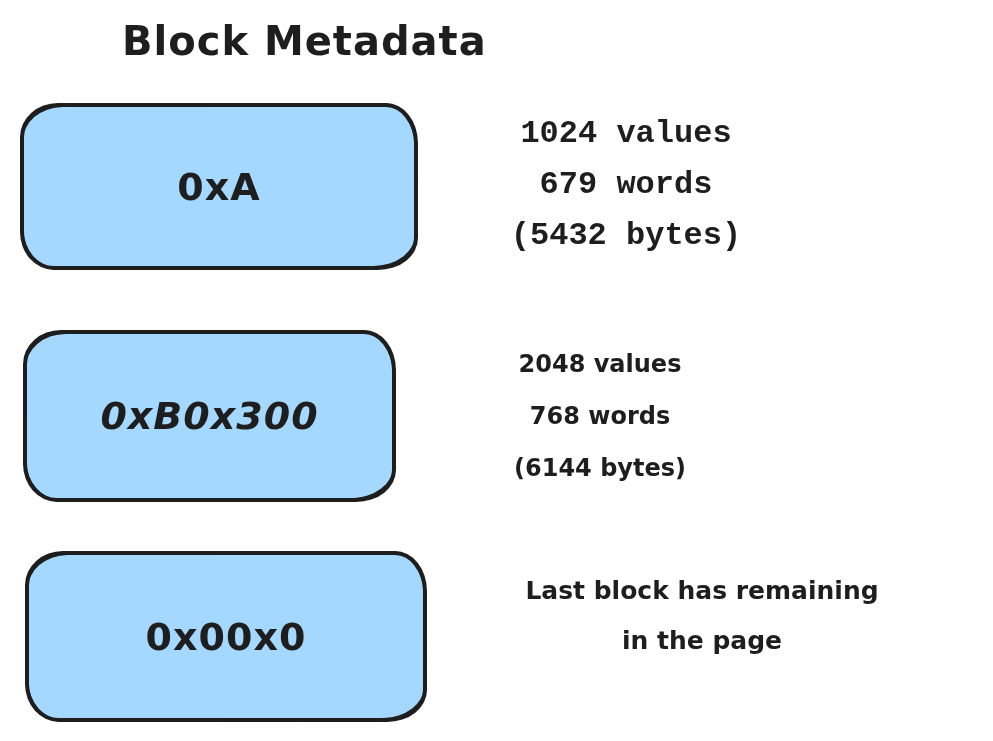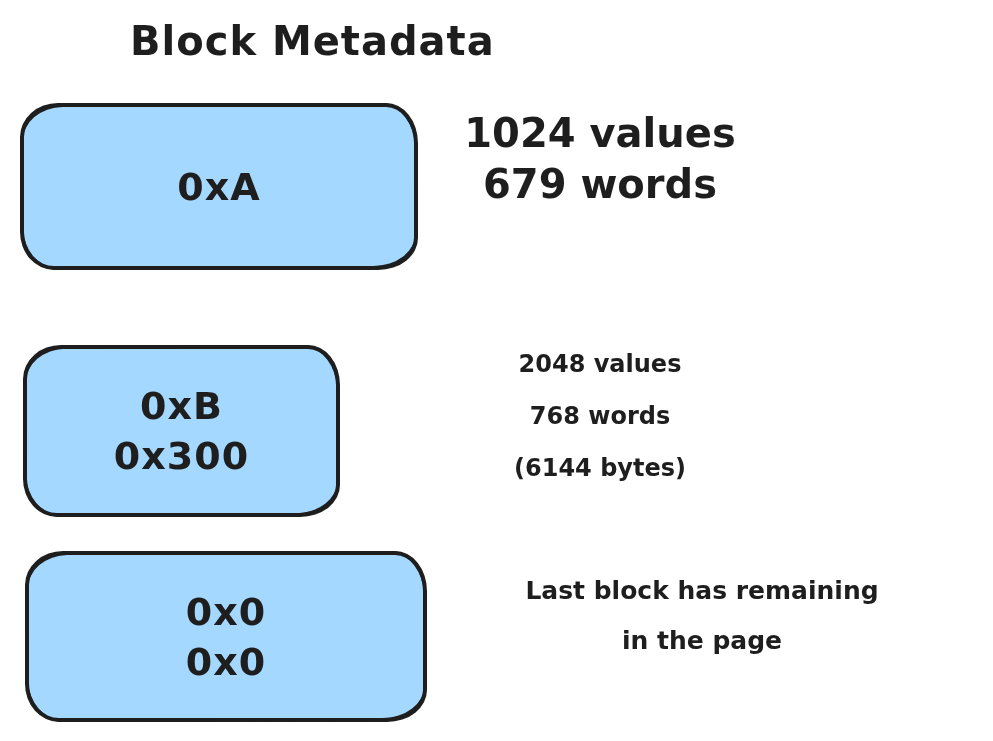--- a/index.html
+++ b/index.html
@@ -14,82 +14,82 @@
     position: relative;
     width: 993px;
     height: 741px;
     background: var(--bg);
     overflow: hidden;
     font-family: "DejaVu Sans", sans-serif;
     color: var(--text);
   }
   .title {
     position: absolute;
-    left: 130px;
+    left: 122px;
     top: 18px;
     font-size: 40px;
     font-weight: bold;
     letter-spacing: 1px;
     white-space: nowrap;
     text-align: center;
   }
   
   .box {
     position: absolute;
     background: var(--box-fill);
     border: 4px solid var(--stroke);
     border-radius: 38px 32px 40px 34px / 34px 40px 32px 38px;
     display: flex;
-    flex-direction: column;
     align-items: center;
     justify-content: center;
     text-align: center;
   }
   .box::before {
     content: "";
     position: absolute;
     inset: -3px;
     border: 2.5px solid var(--stroke);
     border-radius: 42px 34px 44px 36px / 36px 44px 34px 42px;
     transform: rotate(-0.35deg);
     pointer-events: none;
   }
   .box-line {
     font-size: 38px;
     font-weight: bold;
     line-height: 50px;
     letter-spacing: 1px;
   }
   .box1 { left: 20px;  top: 103px; width: 398px; height: 167px; }
-  .box2 { left: 23px;  top: 345px; width: 317px; height: 172px; }
+  .box2 { left: 23px;  top: 330px; width: 373px; height: 172px; font-style: italic; }
   .box3 { left: 25px;  top: 551px; width: 402px; height: 171px; }
 
   .ann {
     position: absolute;
     text-align: center;
     font-weight: bold;
   }
   .ann .ann-line { display: block; }
-  .ann1 { left: 455px; top: 108px; width: 290px; font-size: 40px; line-height: 51px; }
+  .ann1 { left: 481px; top: 108px; width: 290px; font-size: 32px; line-height: 51px; font-family: Liberation Mono, monospace; }
   .ann2 { left: 455px; top: 338px; width: 290px; font-size: 24px; line-height: 52px; }
   .ann3 { left: 438px; top: 566px; width: 528px; font-size: 25px; line-height: 50px; }
 </style>
 </head>
 <body>
 
 <div class="canvas">
 
   <div class="title">Block Metadata</div>
 
   <div class="box box1">
     <span class="box-line">0xA</span>
   </div>
   <div class="ann ann1">
     <span class="ann-line">1024 values</span>
     <span class="ann-line">679 words</span>
+    <span class="ann-line">(5432 bytes)</span>
   </div>
 
   <div class="box box2">
     <span class="box-line">0xB</span>
     <span class="box-line">0x300</span>
   </div>
   <div class="ann ann2">
     <span class="ann-line">2048 values</span>
     <span class="ann-line">768 words</span>
     <span class="ann-line">(6144 bytes)</span>

